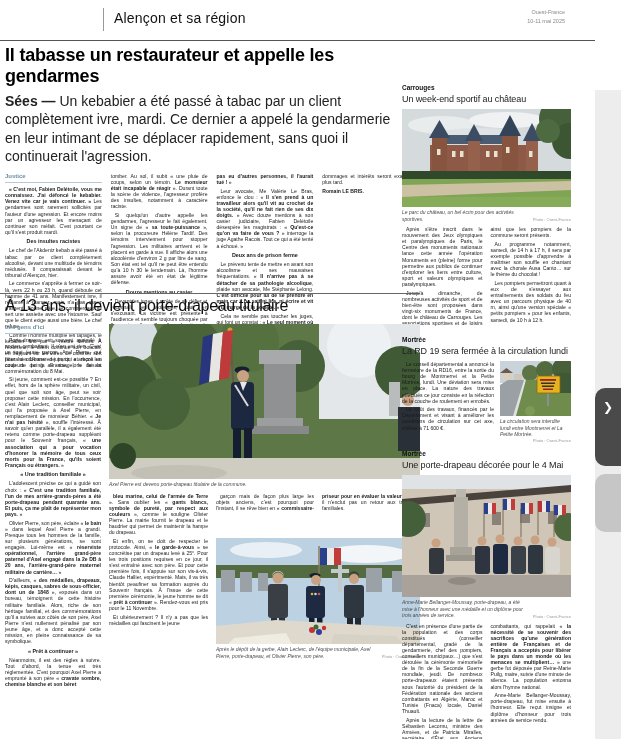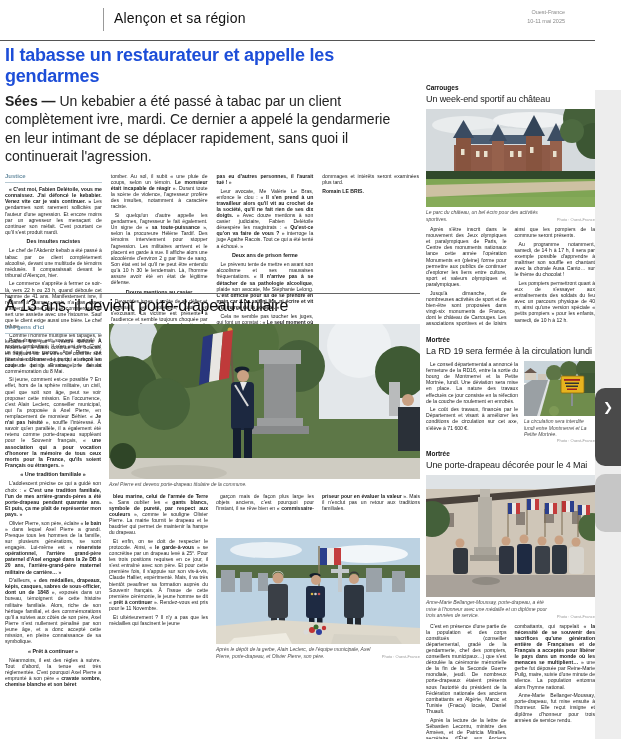--- a/index.html
+++ b/index.html
@@ -20,27 +20,27 @@
   .bodytext p{margin-bottom:2.5px;text-indent:4px;text-align:justify}
   .bodytext h4{font-size:5.4px;font-weight:bold;text-align:center;margin:3.5px 0 2.5px}
   .byline{text-align:right;font-weight:bold;text-indent:0 !important;padding-right:2px}
   .cap{font-size:5px;font-style:italic;color:#4a4a4a;line-height:1.3}
   .credit{font-size:4px;color:#9b9b9b;white-space:nowrap;align-self:flex-end;font-style:normal}
   .capline{display:flex;justify-content:space-between;gap:5px;margin-top:2px}
   .photo{display:block;width:100%}
 
   
   .a1{position:absolute;left:5px;top:45px;width:414px}
-  .a1 h1{font-size:18px;font-weight:bold;color:#1d4ed8;letter-spacing:-.2px}
+  .a1 h1{font-size:18px;font-weight:bold;color:#000000;letter-spacing:-.2px}
   .a1 .lede{margin-top:5px;font-size:14px;line-height:1.32;color:#222;width:404px}
   .a1 .body{margin-top:7px;height:199px;column-count:4;column-gap:9px;column-fill:auto;
     font-size:5.1px;line-height:1.2;overflow:hidden}
 
   
-  .sb{position:absolute;left:426px;width:169px}
+  .sb{position:absolute;left:402px;width:169px}
   .skicker{font-size:6.5px;font-weight:bold;color:#111;margin-bottom:3px}
   .sb h3{font-size:9px;font-weight:normal;color:#222;margin-bottom:5px;letter-spacing:-.1px}
   .sb-carr{top:84px}
   .body2{margin-top:4px;column-count:2;column-gap:8px;column-fill:auto;font-size:5.1px;line-height:1.2;overflow:hidden}
   .sb-carr .body2{height:106px}
   .sb-rd16{top:336px}
   .rdrow{display:flex;gap:6px}
   .rdtext{width:92px;font-size:5.1px;line-height:1.2}
   .rdphoto{width:71px}
   .sb-mortree{top:450px}

